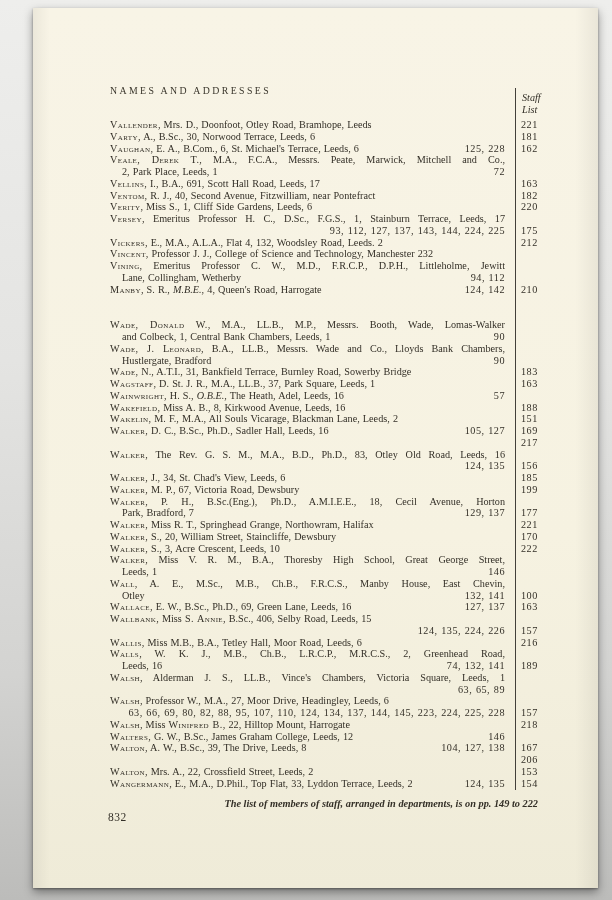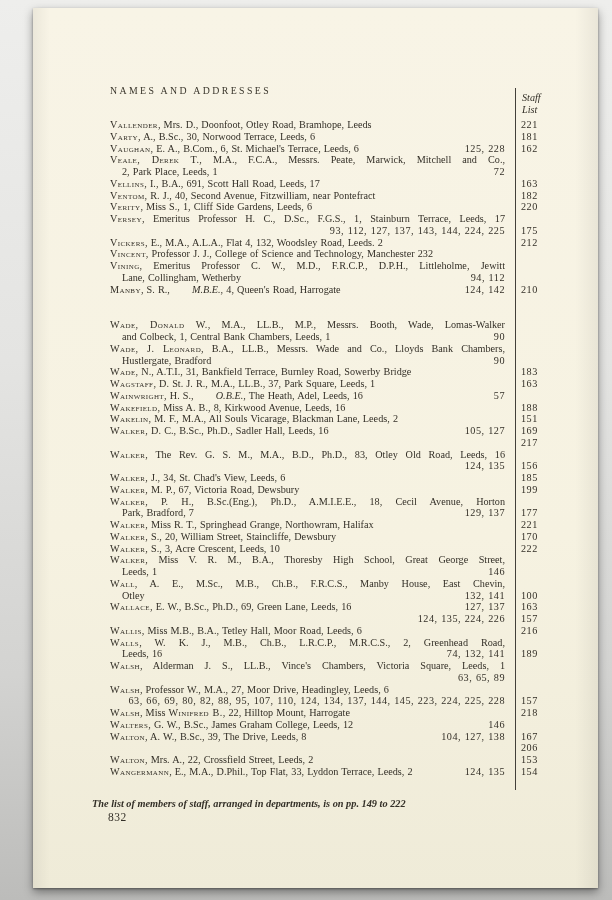--- a/index.html
+++ b/index.html
@@ -35,29 +35,29 @@
     font-size:10.2px;word-spacing:0.06em;
   }
   .line{
     position:relative;height:11.75px;line-height:11.75px;white-space:nowrap;
   }
   .line .txt{display:inline;}
   .line.ind .txt{padding-left:12px;}
   .line.j{white-space:normal;overflow:hidden;}
   .line.j .txt{display:block;width:100%;text-align:justify;text-align-last:justify;}
   .sc{font-variant:small-caps;letter-spacing:0.4px;margin-top:39px;}
-  .it{font-style:italic;margin-left:19px;}
+  .it{font-style:italic;}
   .pg{
     position:absolute;right:0;top:0;letter-spacing:0.5px;
   }
   .st{
     position:absolute;left:411px;top:0;letter-spacing:0.5px;white-space:nowrap;
   }
   .footer-note{
-    position:absolute;top:790px;left:59px;width:436px;text-align:left;
+    position:absolute;top:790px;left:69px;width:436px;text-align:right;
     font-style:italic;font-weight:bold;font-size:10.3px;color:#332f27;white-space:nowrap;
   }
   .page-number{
     position:absolute;left:75px;top:803px;font-size:11.5px;letter-spacing:0.5px;color:#332f27;
   }
 </style>
 </head>
 <body>
 
 <div class="page">
@@ -119,20 +119,21 @@
       <div class="line"><span class="txt"><span class="sc">Walker</span><span>, S., 3, Acre Crescent, Leeds, 10</span></span><span class="st">222</span></div>
       <div class="line j">
         <span class="txt"><span class="sc">Walker</span><span>, Miss V. R. M., B.A., Thoresby High School, Great George Street,</span></span>
       </div>
       <div class="line ind"><span class="txt"><span>Leeds, 1</span></span><span class="pg">146</span></div>
       <div class="line j">
         <span class="txt"><span class="sc">Wall</span><span>, A. E., M.Sc., M.B., Ch.B., F.R.C.S., Manby House, East Chevin,</span></span>
       </div>
       <div class="line ind"><span class="txt"><span>Otley</span></span><span class="pg">132, 141</span><span class="st">100</span></div>
       <div class="line"><span class="txt"><span class="sc">Wallace</span><span>, E. W., B.Sc., Ph.D., 69, Green Lane, Leeds, 16</span></span><span class="pg">127, 137</span><span class="st">163</span></div>
+      <div class="line"><span class="txt"><span class="sc">Wallbank</span><span>, Miss </span><span class="sc">S. Annie</span><span>, B.Sc., 406, Selby Road, Leeds, 15</span></span></div>
       <div class="line"><span class="txt"></span><span class="pg">124, 135, 224, 226</span><span class="st">157</span></div>
       <div class="line"><span class="txt"><span class="sc">Wallis</span><span>, Miss M.B., B.A., Tetley Hall, Moor Road, Leeds, 6</span></span><span class="st">216</span></div>
       <div class="line j">
         <span class="txt"><span class="sc">Walls</span><span>, W. K. J., M.B., Ch.B., L.R.C.P., M.R.C.S., 2, Greenhead Road,</span></span>
       </div>
       <div class="line ind"><span class="txt"><span>Leeds, 16</span></span><span class="pg">74, 132, 141</span><span class="st">189</span></div>
       <div class="line j">
         <span class="txt"><span class="sc">Walsh</span><span>, Alderman J. S., LL.B., Vince's Chambers, Victoria Square, Leeds, 1</span></span>
       </div>
       <div class="line"><span class="txt"></span><span class="pg">63, 65, 89</span></div>

